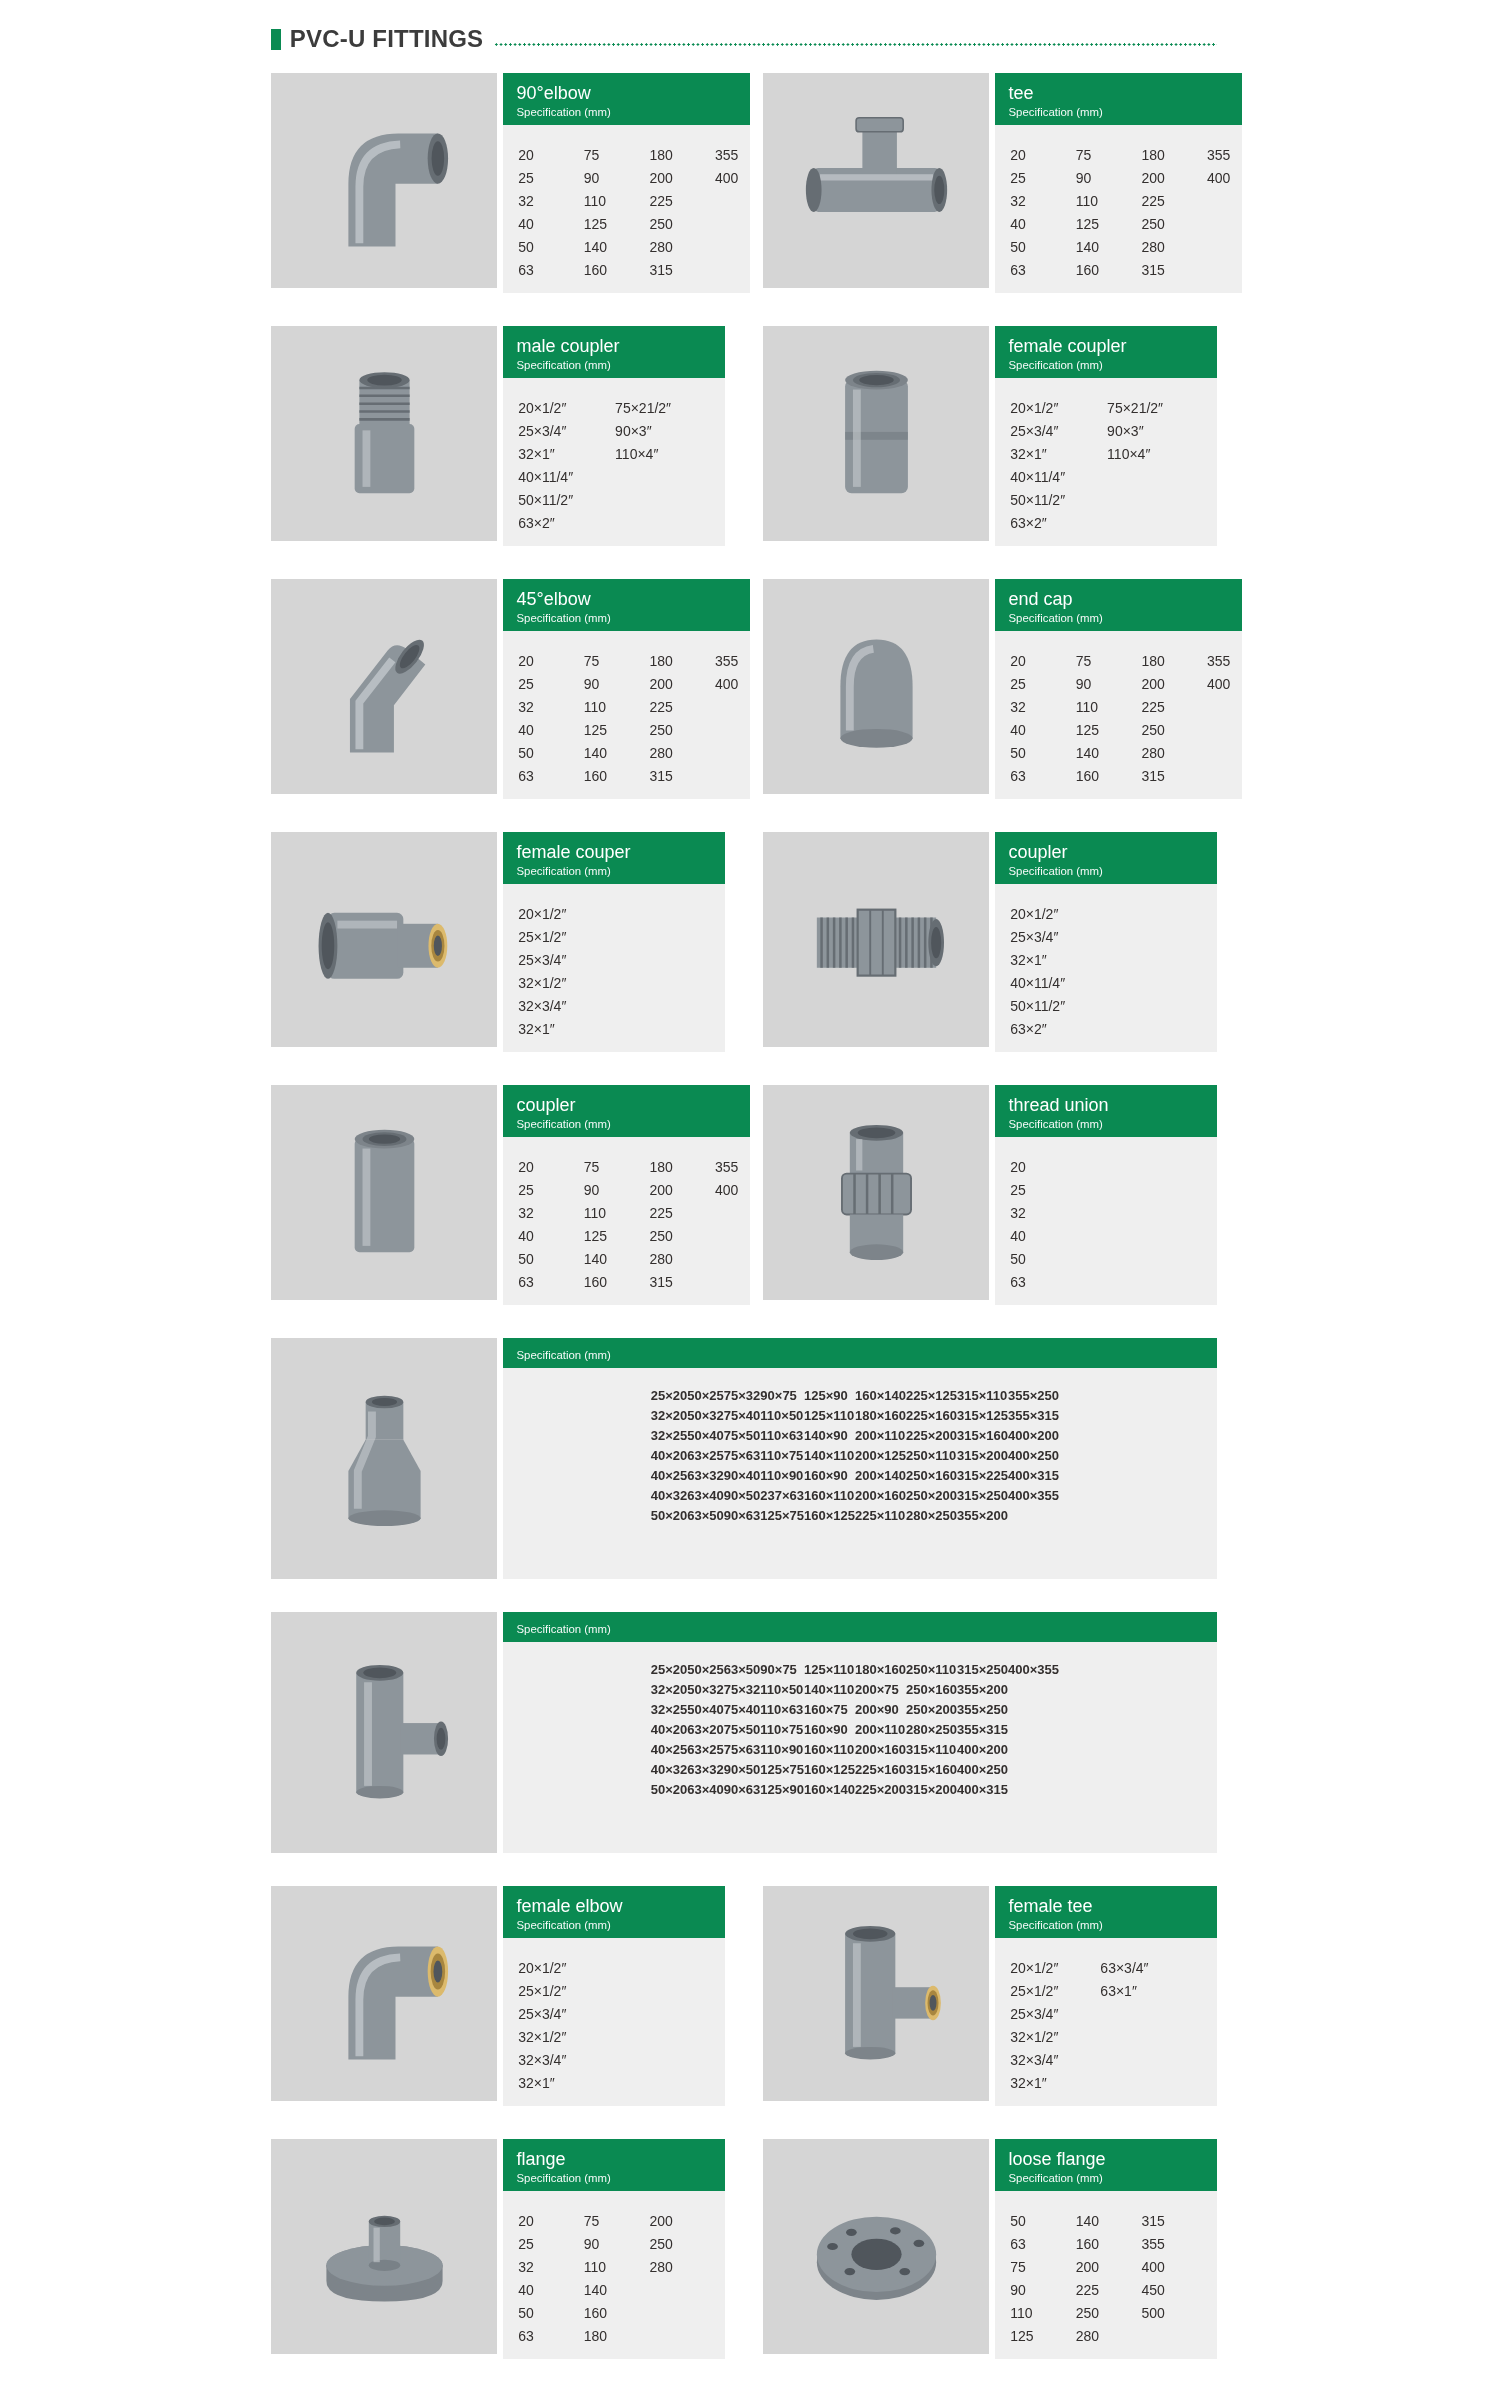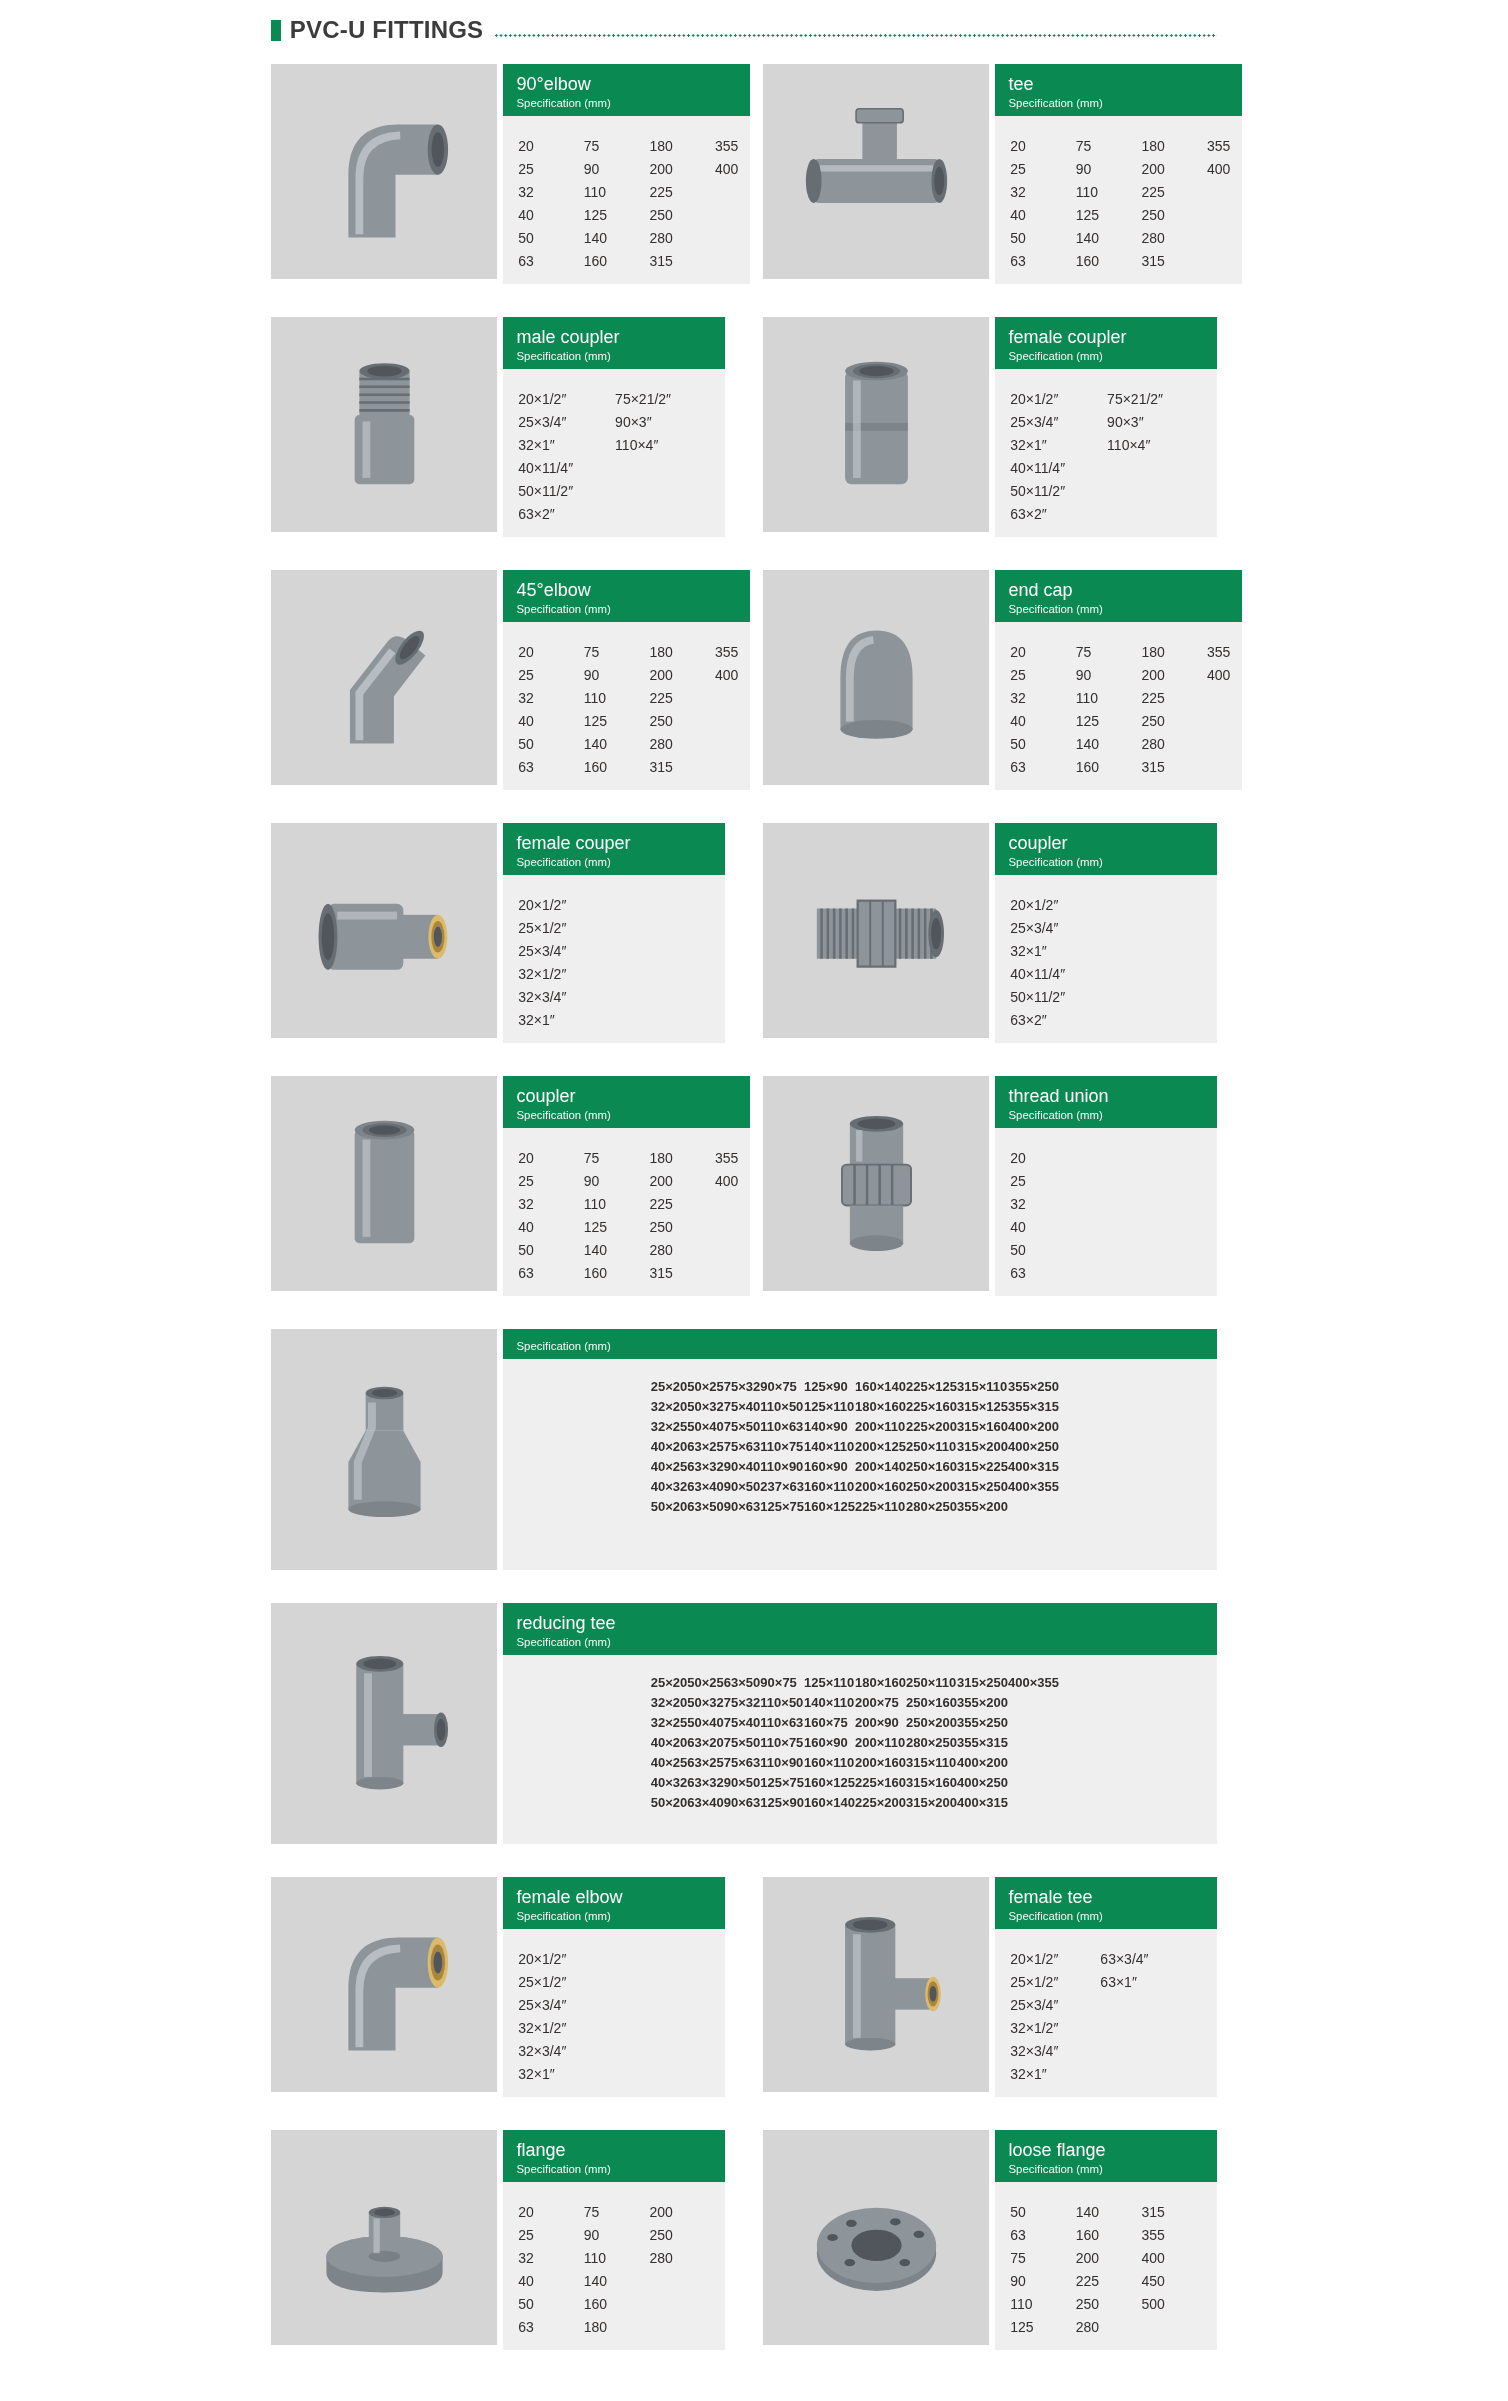--- a/index.html
+++ b/index.html
@@ -5,21 +5,21 @@
   :root{
     --green:#0a8a52;
     --photo-bg:#d5d5d5;
     --panel-bg:#efefef;
     --ink:#3c3c3c;
   }
   *{box-sizing:border-box;}
   html,body{margin:0;padding:0;background:#fff;}
   body{font-family:"Liberation Sans",sans-serif;color:var(--ink);}
   .page{width:1509px;min-height:2401px;position:relative;background:#fff;}
-  .content{position:absolute;left:271px;top:16px;width:946px;}
+  .content{position:absolute;left:271px;top:25px;width:946px;}
 
   .title-row{display:flex;align-items:center;}
   .bullet{width:10.2px;height:21px;background:var(--green);margin-right:8.6px;flex:none;}
   h1.page-title{font-size:24px;font-weight:bold;margin:0;letter-spacing:0.2px;color:var(--ink);white-space:nowrap;}
   .leader{flex:1;margin-left:11px;height:3.1px;align-self:center;margin-top:11px;
     background-image:radial-gradient(circle, var(--green) 1.1px, transparent 1.3px);
     background-size:4.7px 3.1px;background-repeat:repeat-x;background-position:0 center;}
   h2.section-subtitle{color:var(--green);font-size:16.5px;font-weight:bold;margin:11.8px 0 0 0;letter-spacing:0.2px;}
 
   #cards{margin-top:20.4px;display:flex;flex-wrap:wrap;justify-content:space-between;row-gap:33px;}
@@ -577,21 +577,20 @@
               <ellipse cx="47" cy="12" rx="10.5" ry="3.4" fill="#50565c"></ellipse>
    <rect x="60" y="44" width="26" height="20" fill="#8d959b"></rect>
    <ellipse cx="86" cy="54" rx="4.5" ry="11" fill="#666d73"></ellipse>
               <ellipse cx="86" cy="54" rx="2.8" ry="7" fill="#50565c"></ellipse>
    <ellipse cx="47" cy="88" rx="15" ry="4" fill="#7d848a"></ellipse>
    <rect x="37" y="18" width="5" height="66" fill="#c6cbcf" opacity=".6"></rect>
             </svg>
           </div>
     <div class="panel">
       <div class="panel-head">
-        <div class="panel-title">reducing tee</div>
         <div class="panel-sub">Specification (mm)</div>
       </div>
       <div class="panel-body">
               <div class="spec-col">
                 <div>25×20</div>
                 <div>32×20</div>
                 <div>32×25</div>
                 <div>40×20</div>
                 <div>40×25</div>
                 <div>40×32</div>

